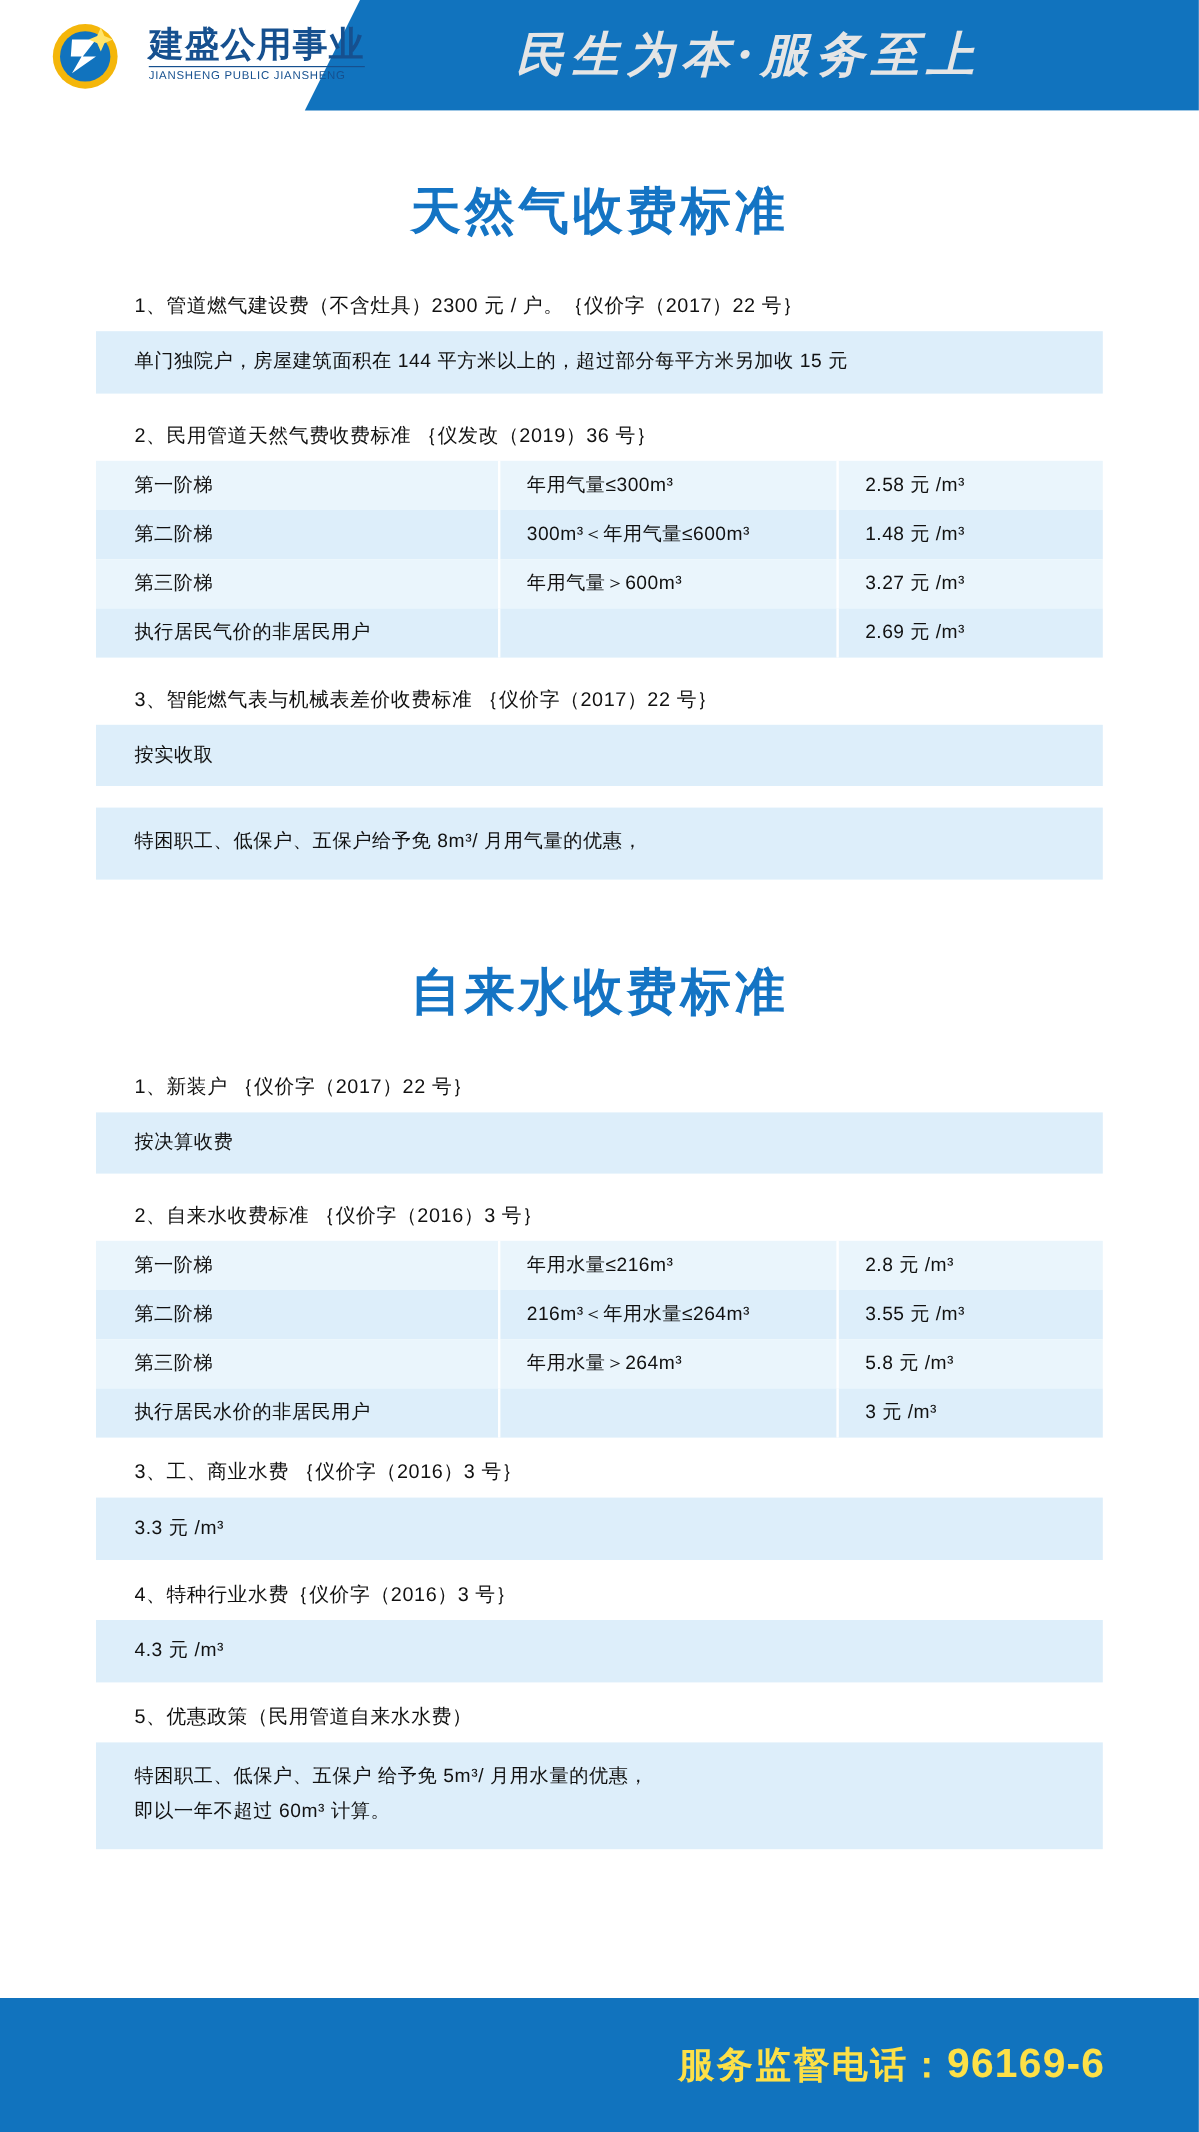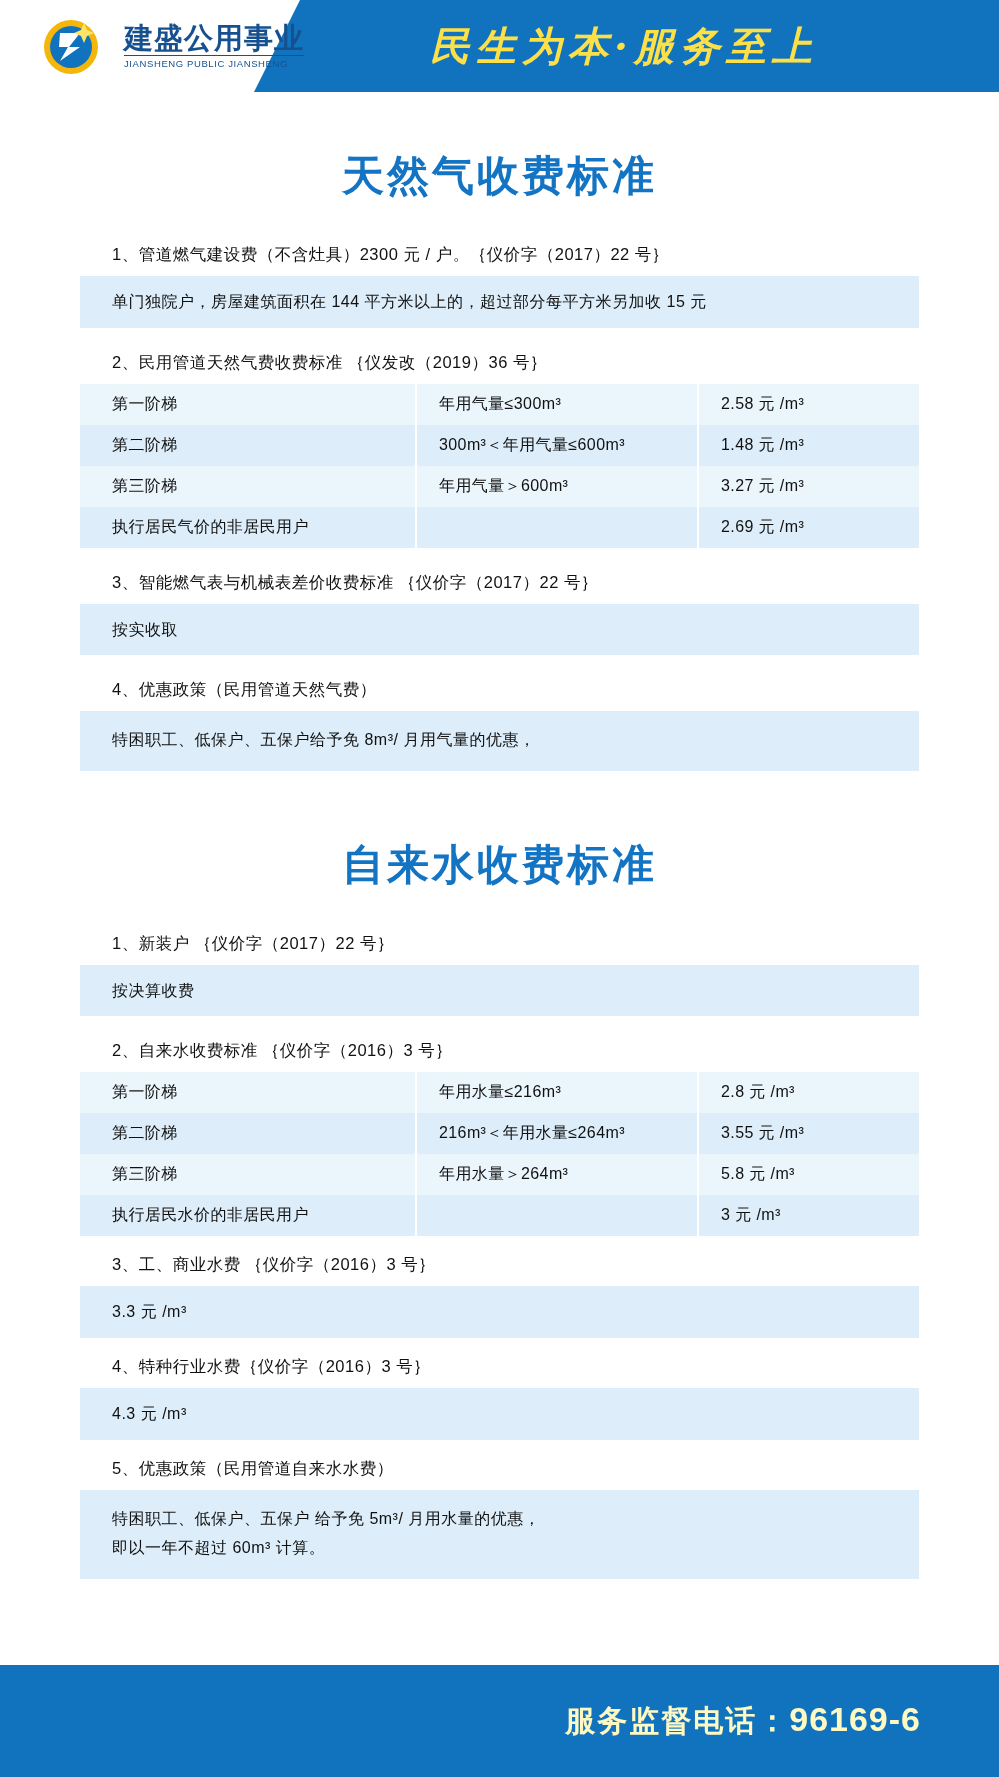--- a/index.html
+++ b/index.html
@@ -42,21 +42,21 @@
   .slogan {
     position: absolute;
     left: 130px;
     top: 50%;
     transform: translateY(-50%);
     font-family: "DejaVu Serif", serif;
     font-weight: bold;
     font-style: italic;
     font-size: 40px;
     letter-spacing: 6px;
-    color: #fde047;
+    color: #e5e5e5;
     white-space: nowrap;
   }
   .logo-block {
     position: absolute;
     left: 40px;
     top: 14px;
     height: 64px;
     display: flex;
     align-items: center;
     gap: 22px;
@@ -143,21 +143,21 @@
     position: absolute;
     left: 0; right: 0; bottom: 0;
     height: 112px;
     background: #1173be;
   }
   .footer-inner {
     position: absolute;
     right: 78px;
     top: 50%;
     transform: translateY(-50%);
-    color: #fef9c3;
+    color: #fde047;
     font-size: 30px;
     font-weight: bold;
     letter-spacing: 2px;
     white-space: nowrap;
   }
   .footer-num { font-size: 34px; letter-spacing: 1px; }
 </style>
 </head>
 <body>
 
@@ -215,21 +215,20 @@
         <td class="c3">2.69 元 /m³</td>
       </tr>
     </tbody>
   </table>
 
   <div class="gap-m"></div>
   <div class="item-head">3、智能燃气表与机械表差价收费标准 ｛仪价字（2017）22 号｝</div>
   <div class="band">按实收取</div>
 
   <div class="gap-m"></div>
-  <div class="item-head">4、优惠政策（民用管道天然气费）</div>
   <div class="band tall">
     <div>特困职工、低保户、五保户给予免 8m³/ 月用气量的优惠，</div>
   </div>
 
   <h1 class="section-title second">自来水收费标准</h1>
 
   <div class="item-head">1、新装户 ｛仪价字（2017）22 号｝</div>
   <div class="band">按决算收费</div>
 
   <div class="gap-m"></div>

